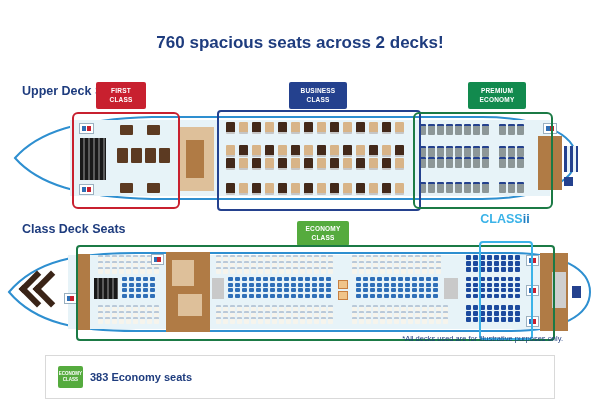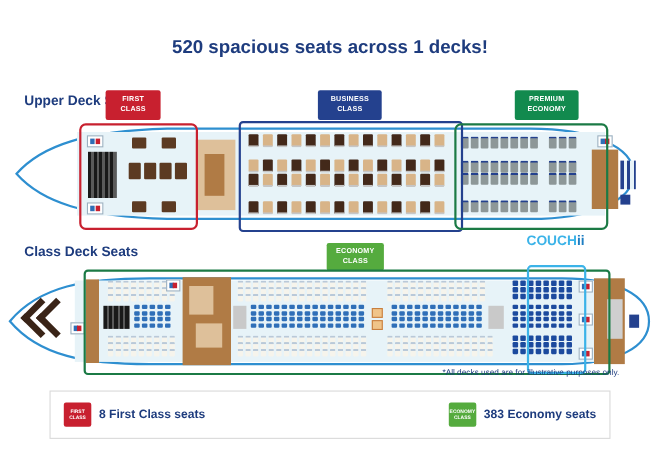--- a/index.html
+++ b/index.html
@@ -30,40 +30,40 @@
           display:flex;align-items:center;justify-content:space-between;padding:0 12px;box-sizing:border-box;}
   .legend-item{display:flex;align-items:center;gap:7px;}
   .legend-badge{width:25px;height:22px;color:#fff;font-weight:bold;font-size:4.5px;line-height:1.3;
                 display:flex;align-items:center;justify-content:center;text-align:center;
                 white-space:pre-line;border-radius:2px;flex:0 0 auto;}
   .legend-label{font-size:11px;font-weight:bold;color:#1e3c7e;white-space:nowrap;}
 </style>
 </head>
 <body>
 
-<div id="title" class="abs">520 spacious seats across 1 decks!</div>
+<div id="title" class="abs">760 spacious seats across 2 decks!</div>
 
 <div class="abs deck-label" style="left:22px;top:84px;">Upper Deck Seats</div>
 <div class="abs class-badge" style="left:96px;top:82px;width:50px;height:27px;background:#c8202f;">FIRST
 CLASS</div>
 <div class="abs class-badge" style="left:289px;top:82px;width:58px;height:27px;background:#24418e;">BUSINESS
 CLASS</div>
 <div class="abs class-badge" style="left:468px;top:82px;width:58px;height:27px;background:#128a4e;">PREMIUM
 ECONOMY</div>
 
 <svg class="abs" style="left:12px;top:106px;" width="578" height="104" viewBox="0 0 578 104">
   <path d="M3,52 C26,26 66,13 140,11 L470,11 C525,11 564,27 564,52 C564,77 525,93 470,93 L140,93 C66,91 26,78 3,52 Z" fill="#ffffff" stroke="#2e8fd0" stroke-width="2"></path>
   <rect x="58" y="14" width="480" height="76" fill="#e7f3f8"></rect>
 </svg>
 
 <div class="abs deck-label" style="left:22px;top:222px;">Class Deck Seats</div>
 <div class="abs class-badge" style="left:297px;top:221px;width:52px;height:25px;background:#55ab3e;">ECONOMY
 CLASS</div>
 <div id="couchii" class="abs" style="left:450px;top:213px;">
-  <div class="l2"><span>COUCH</span><span class="ii">ii</span></div>
+  <div class="l2"><span>CLASS</span><span class="ii">ii</span></div>
 </div>
 
 <svg class="abs" style="left:6px;top:244px;" width="590" height="96" viewBox="0 0 590 96">
   <path d="M3,48 C30,16 72,9 130,9 L505,9 C556,9 584,25 584,48 C584,71 556,87 505,87 L130,87 C72,87 30,80 3,48 Z" fill="#ffffff" stroke="#2e8fd0" stroke-width="2"></path>
   <rect x="62" y="11" width="482" height="74" fill="#e7f3f8"></rect>
 </svg>
 
 <div id="seat-layer" class="abs" style="left:0;top:0;width:600px;height:413px;">
     <div class="seat" style="left: 120px; top: 125px; width: 13px; height: 10px; background: rgb(92, 58, 34);"></div>
     <div class="seat" style="left: 147px; top: 125px; width: 13px; height: 10px; background: rgb(92, 58, 34);"></div>
@@ -651,22 +651,17 @@
 <div class="outline-box" style="left:72px;top:112px;width:104px;height:93px;border-color:#c8202f;"></div>
 <div class="outline-box" style="left:217px;top:110px;width:200px;height:97px;border-color:#24418e;border-radius:4px;"></div>
 <div class="outline-box" style="left:413px;top:112px;width:136px;height:93px;border-color:#1b7a45;"></div>
 <div class="outline-box" style="left:76px;top:245px;width:475px;height:92px;border-color:#1b7a45;border-radius:4px;"></div>
 <div class="outline-box" style="left:479px;top:241px;width:50px;height:95px;border-color:#3bb3e8;border-radius:4px;"></div>
 
 <div id="footnote" class="abs" style="right:37px;top:334px;">*All decks used are for illustrative purposes only.</div>
 
 <div id="legend" class="abs">
     <div class="legend-item">
-      <span class="legend-badge" style="background: rgb(200, 32, 47);">FIRST
-CLASS</span>
-      <span class="legend-label">8 First Class seats</span>
-    </div>
-    <div class="legend-item">
       <span class="legend-badge" style="background: rgb(85, 171, 62);">ECONOMY
 CLASS</span>
       <span class="legend-label">383 Economy seats</span>
     </div>
   </div>
 
 </body></html>

